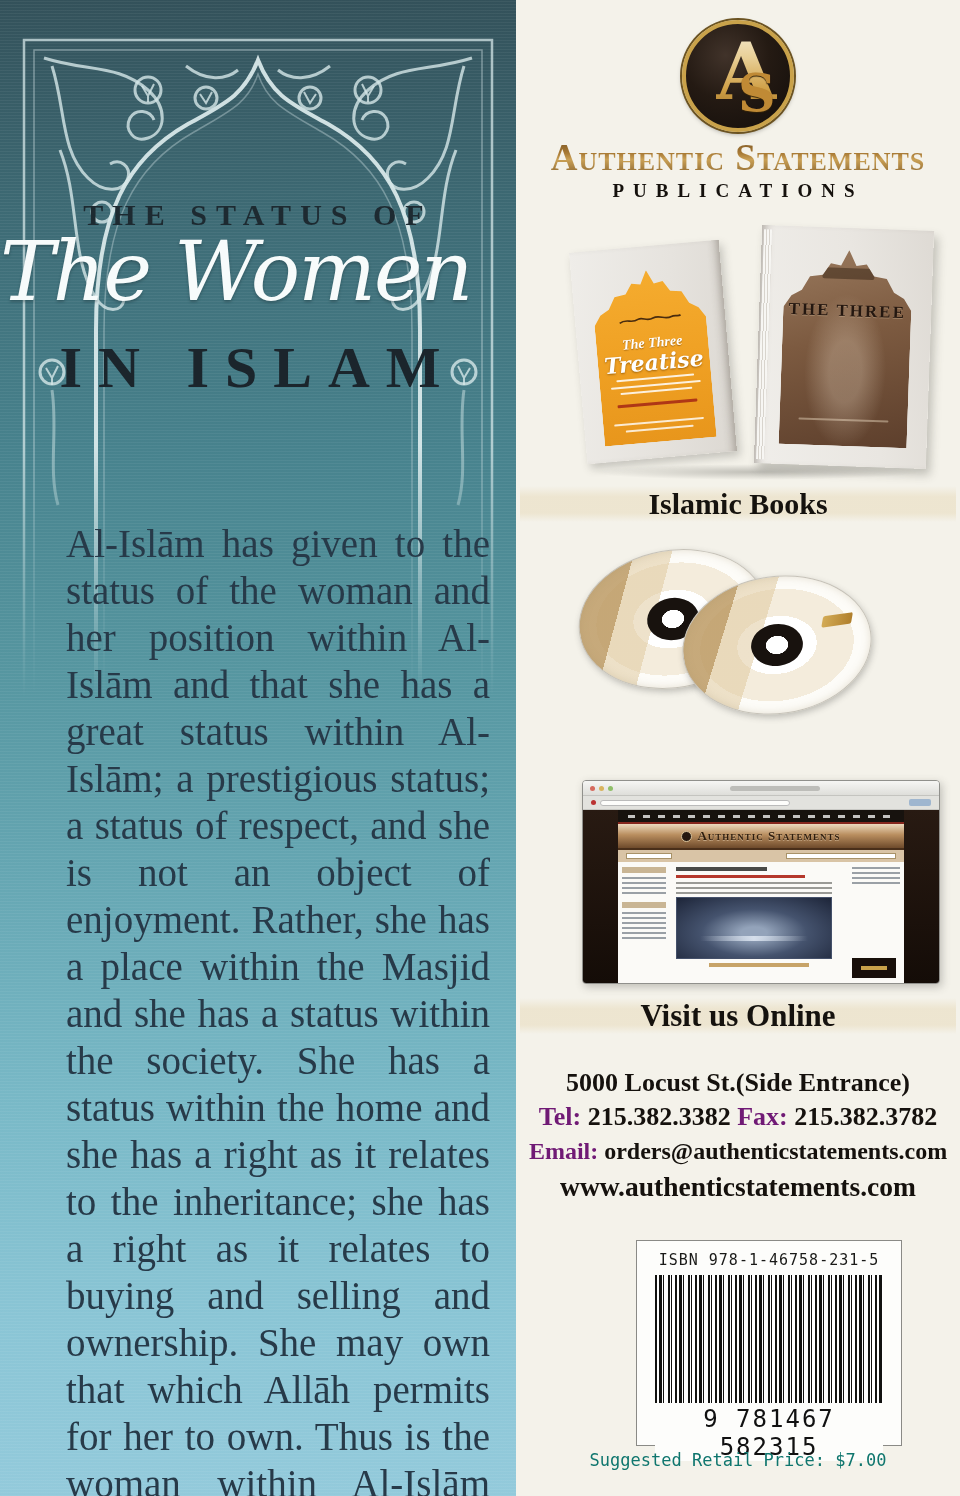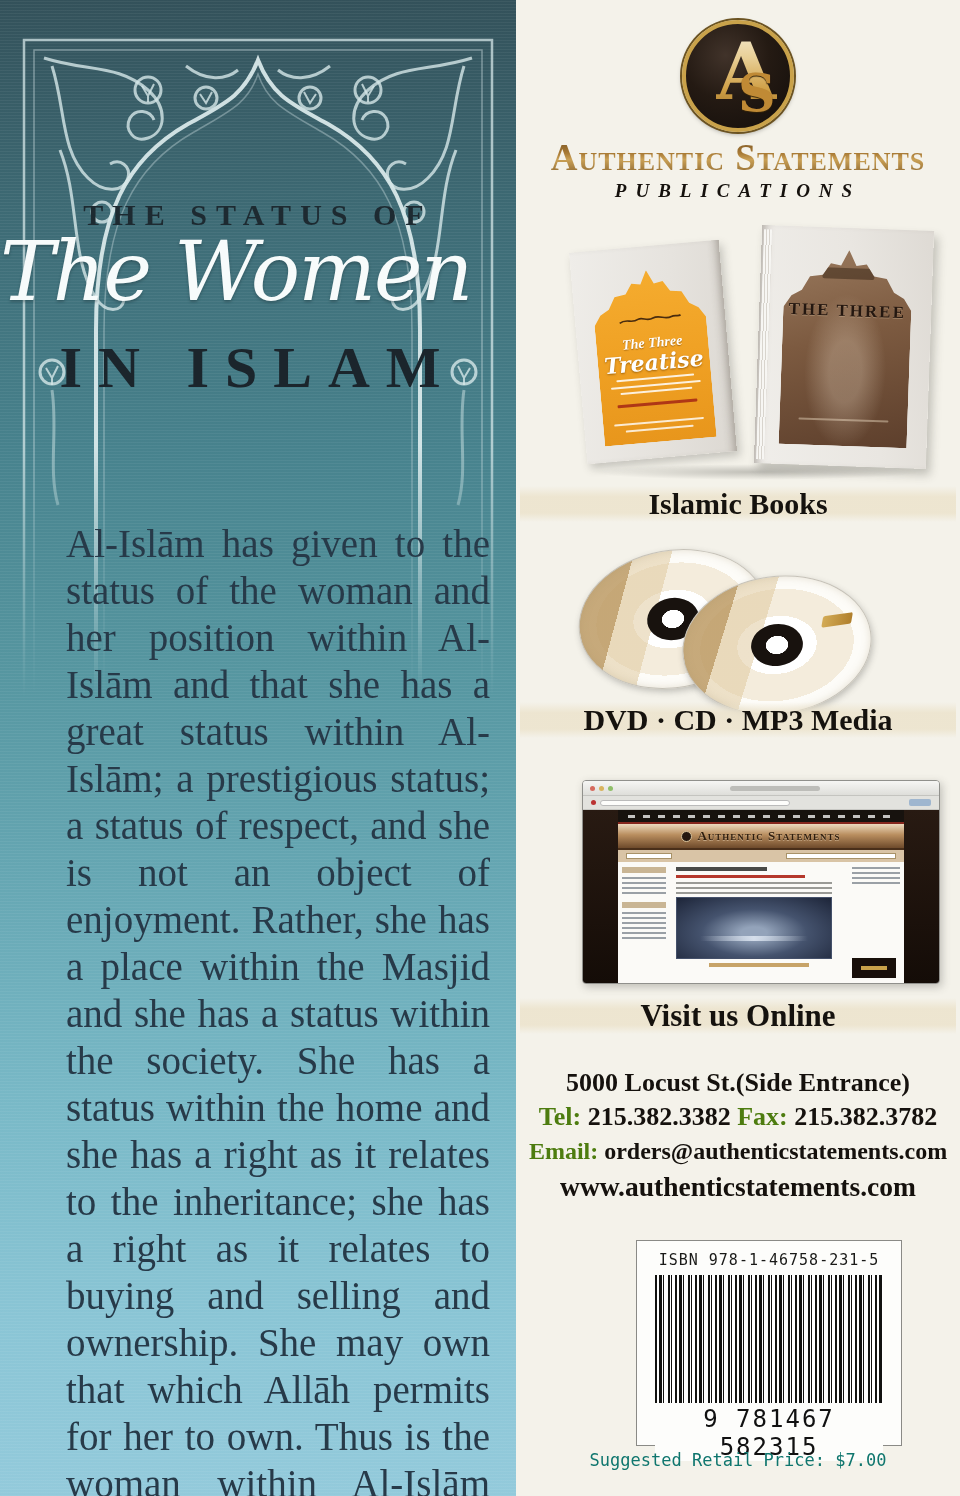--- a/index.html
+++ b/index.html
@@ -61,21 +61,21 @@
     font-family:"DejaVu Serif", serif; color:#c08a35; text-shadow:0 1px 1px #332309;
   }
   .wordmark {
     position:absolute; left:0; top:136px; width:444px; text-align:center;
     font-variant:small-caps; font-weight:bold; font-size:37px; letter-spacing:1px;
     background:linear-gradient(180deg,#6e4c1e 0%, #a87a35 40%, #caa156 55%, #7a5524 100%);
     -webkit-background-clip:text; background-clip:text; color:transparent;
   }
   .publications {
     position:absolute; left:0; top:180px; width:444px; text-align:center;
-    font-size:19px; letter-spacing:9px; color:#15110d; font-weight:bold;font-style:italic;
+    font-size:19px; letter-spacing:9px; color:#15110d; font-weight:bold;
   }
 
   
   .caption-band {
     position:absolute; left:4px; width:436px; height:36px; line-height:36px;
     background:linear-gradient(180deg, rgba(236,227,204,.0), rgba(236,227,204,.85) 30%, rgba(236,227,204,.85) 75%, rgba(236,227,204,0));
     text-align:center; font-size:30px; font-weight:bold; color:#15120e;
   }
   .band-books { top:486px; }
   .band-media { top:702px; }
@@ -223,21 +223,21 @@
   .blackbox { margin-top:auto; width:92%; height:20px; background:#180f0a; display:flex; align-items:center; justify-content:center; }
   .blackbox .gdash { width:60%; height:4px; background:#c9a24a; }
 
   
   .contact { position:absolute; left:0; top:1066px; width:444px; text-align:center; color:#15110d; }
   .contact .l1 { font-size:26px; font-weight:bold; line-height:34px; }
   .contact .l2 { font-size:26px; font-weight:bold; line-height:34px; }
   .contact .l3 { font-size:26px; font-weight:bold; line-height:34px; }
   .contact .l4 { font-size:24px; font-weight:bold; line-height:34px; }
   .contact .l5 { font-size:27.5px; font-weight:bold; line-height:38px; }
-  .rlabel { color:#4d7c0f; }
+  .rlabel { color:#701a75; }
 
   
   .barcode-box {
     position:absolute; left:120px; top:1240px; width:266px; height:206px;
     background:#fdfdfb; border:1px solid #8a8a86; padding:10px 18px 0;
   }
   .isbn-line {
     text-align:center; font-family:"DejaVu Sans Mono", monospace;
     font-size:15px; color:#1a1a18; letter-spacing:1px;
   }
@@ -331,21 +331,20 @@
       </div>
     </div>
     <div class="caption-band band-books">Islamic Books</div>
 
     <div class="discs-fig">
       <div class="disc disc1"></div>
       <div class="disc disc2">
         <span class="goldmark"></span>
       </div>
     </div>
-    <div class="caption-band band-media">DVD · CD · MP3 Media</div>
 
     <div class="browser">
       <div class="titlebar">
         <span class="dot" style="background:#d66a5e;"></span>
         <span class="dot" style="background:#d9b45e;"></span>
         <span class="dot" style="background:#8fbf6a;"></span>
         <span class="pill"></span>
       </div>
       <div class="urlbar">
         <span class="fav"></span>

